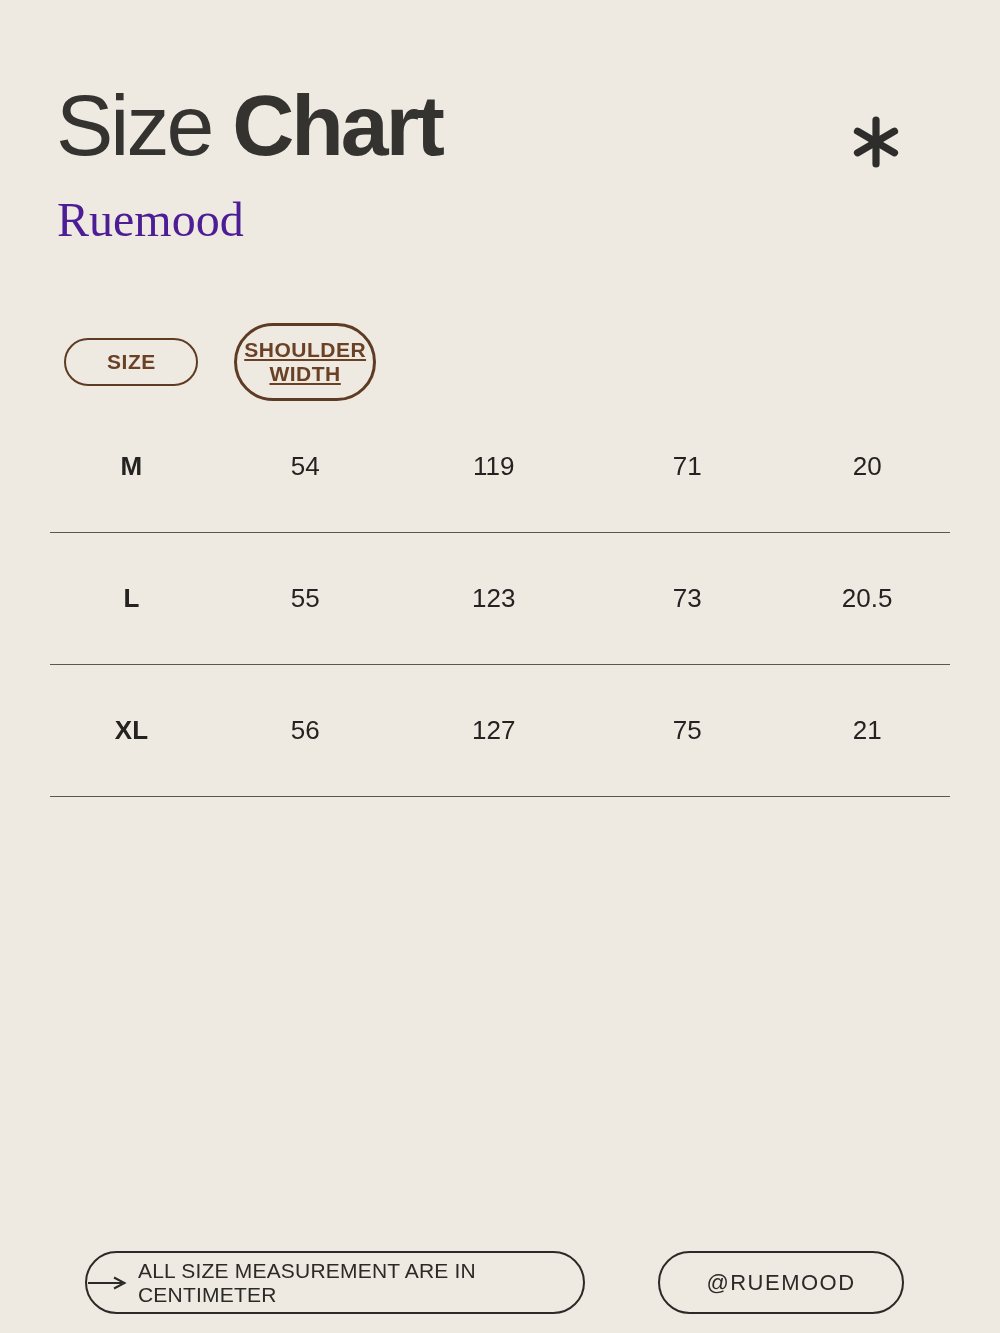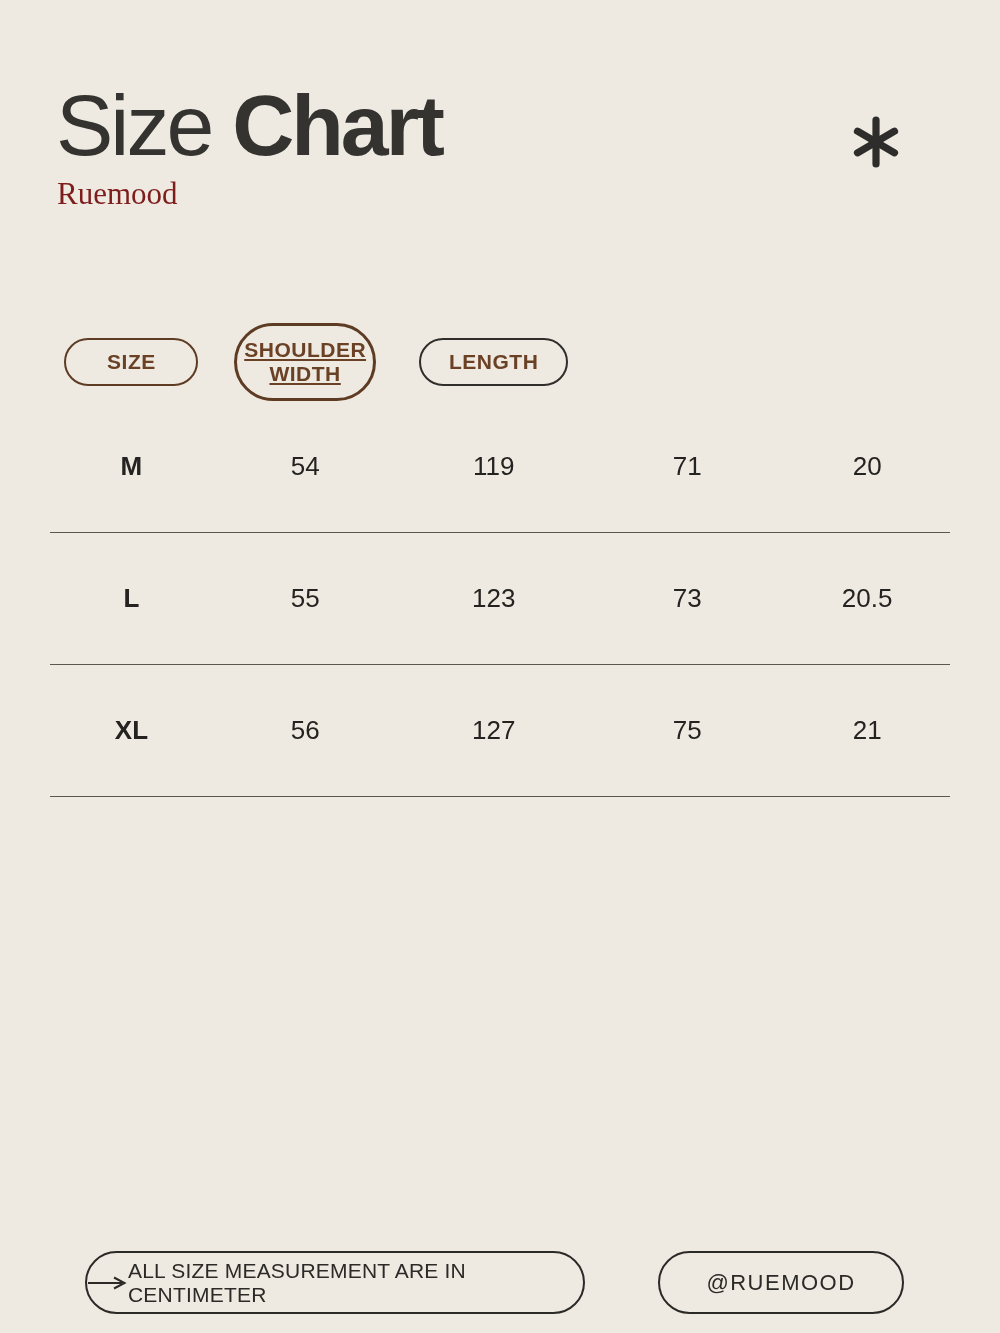--- a/index.html
+++ b/index.html
@@ -25,24 +25,24 @@
     font-weight: 400;
     color: #343330;
     white-space: nowrap;
   }
   .title .bold { font-weight: 700; }
   .asterisk {
     position: absolute; left: 851px; top: 79px;
     width: 50px; height: 54px;
   }
   .brand {
-    position: absolute; left: 57px; top: 140px;
+    position: absolute; left: 57px; top: 156px;
     font-family: "Liberation Serif", serif;
-    font-size: 31px; line-height: 1.15;
-    color: #7f1d1d;
+    font-size: 48px; line-height: 1.15;
+    color: #4c1d95;
   }
 
   
   .size-table {
     position: absolute; left: 50px; top: 287px;
     width: 900px;
   }
   .thead, .trow {
     display: grid;
     grid-template-columns: 18.1% 20.5% 21.4% 21.6% 18.4%;
@@ -81,21 +81,21 @@
   .trow .size-label { font-weight: 700; }
 
   
   .note-pill, .handle-pill {
     position: absolute; top: 1215px;
     box-sizing: border-box;
     height: 63px;
     border: 2.5px solid #2B2A27;
     border-radius: 999px;
     display: flex; align-items: center; justify-content: center;
-    gap: 1px;
+    gap: 11px;
     color: #2B2A27;
     background: transparent;
   }
   .note-pill { left: 85px; width: 500px; font-size: 21px; letter-spacing: 0.2px; }
   .handle-pill { left: 658px; width: 246px; font-size: 22px; letter-spacing: 1.5px; }
   .note-pill .arrow { flex: 0 0 auto; margin-top: 1px; }
 </style>
 </head>
 <body>
 
@@ -114,23 +114,20 @@
   <div class="brand">Ruemood</div>
 
   <div class="size-table">
 
     <div class="thead">
       <div class="pill brown">
           <span>SIZE</span>
         </div>
       <div class="pill brown tall">
           <span>SHOULDER WIDTH</span>
-        </div>
-      <div class="pill">
-          <span>LENGTH</span>
         </div>
     </div>
 
     <div class="trow">
       <div class="size-label">M</div>
       <div class="cell">54</div>
       <div class="cell">119</div>
       <div class="cell">71</div>
       <div class="cell">20</div>
     </div>

